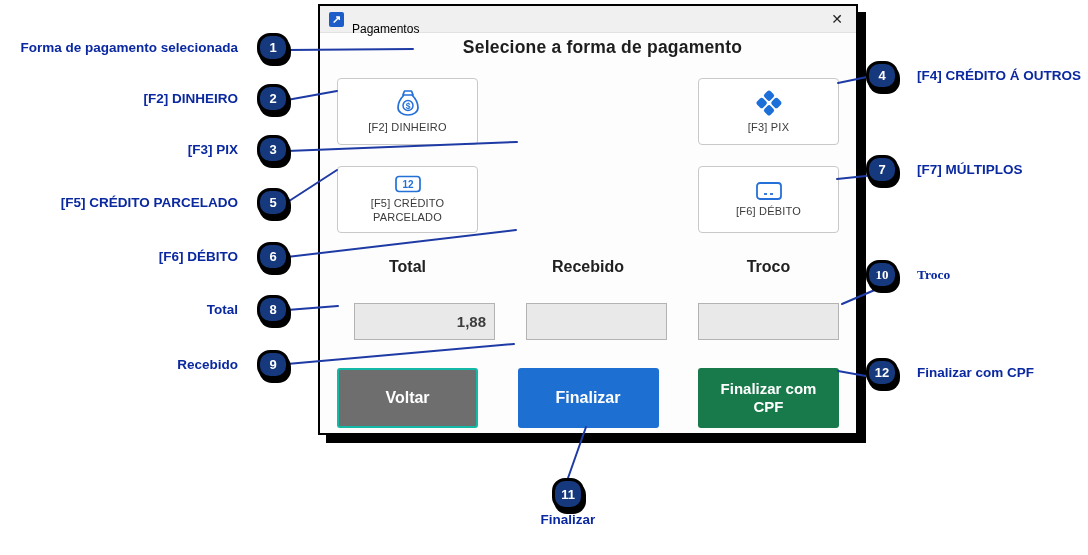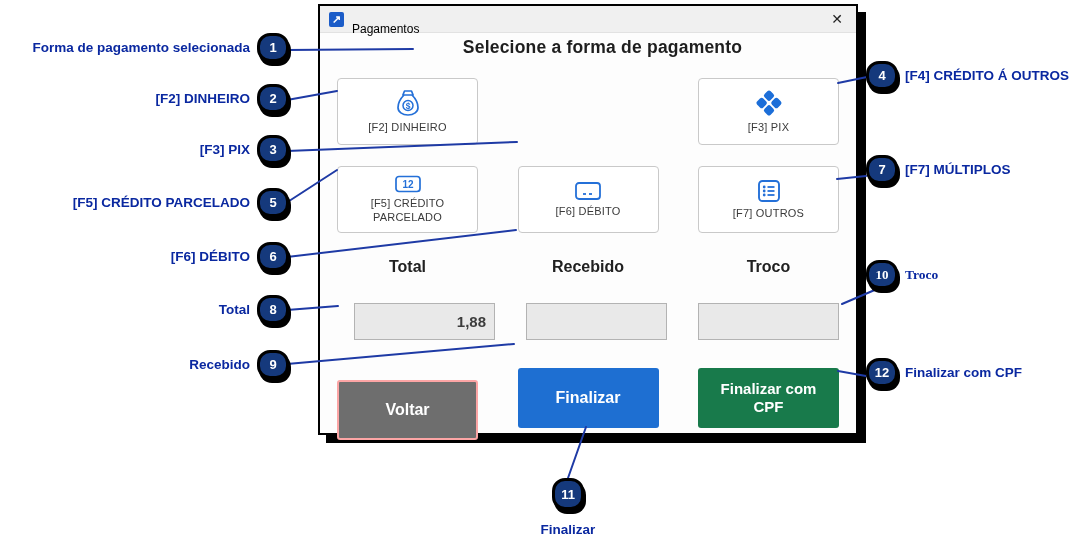--- a/index.html
+++ b/index.html
@@ -51,34 +51,34 @@
     font-size:15px; font-weight:bold; color:#3c3c3c; text-align:right;
     line-height:35px; padding:0 8px;
   }
 
   .action-btn {
     width:141px; height:60px; border:none; border-radius:3px; color:#fff;
     font-weight:bold; font-size:16px; display:flex; align-items:center;
     justify-content:center; text-align:center; cursor:pointer;
     font-family:"Liberation Sans", sans-serif;
   }
-  .btn-voltar { background:#6e6e6e; border:2px solid #fca5a5;margin-top:12px; }
+  .btn-voltar { background:#6e6e6e; border:2px solid #14b8a6; }
   .btn-finalizar { background:#1e6fd2; }
   .btn-cpf { background:#187a4b; font-size:15px; line-height:1.2; padding:0 8px; }
 
   
-  .ann { position:absolute; display:flex; align-items:center; gap:7px; z-index:5; }
+  .ann { position:absolute; display:flex; align-items:center; gap:19px; z-index:5; }
   .ann-label { font-size:13.5px; font-weight:bold; color:#0a28a0; white-space:nowrap; }
   .badge {
     width:32px; height:29px; flex:0 0 32px; background:#15397c; border:3px solid #000;
     border-radius:13px; color:#fff; font-size:13px; font-weight:bold;
     display:flex; align-items:center; justify-content:center;
     box-shadow:2px 4px 0 0 #000;
   }
-  .ann-col { flex-direction:column; gap:12px; }
+  .ann-col { flex-direction:column; gap:2px; }
 
   .connectors { position:absolute; left:0; top:0; z-index:3; pointer-events:none; }
   .connectors path { stroke:#1e3aa5; stroke-width:2; fill:none; stroke-linecap:round; }
 </style>
 </head>
 <body>
 
 <div class="stage">
 
   <svg class="connectors" width="1088" height="555">
@@ -138,32 +138,20 @@
         <span class="lbl">[F5] CRÉDITO PARCELADO</span>
       </div>
       <div class="pay-btn">
         <svg class="pay-icon" width="28" height="20" viewBox="0 0 28 20">
           <rect x="2" y="2" width="24" height="16" rx="3" fill="none" stroke="#2470d8" stroke-width="1.8"></rect>
           <line x1="9" y1="13" x2="12" y2="13" stroke="#2470d8" stroke-width="1.8"></line>
           <line x1="15" y1="13" x2="18" y2="13" stroke="#2470d8" stroke-width="1.8"></line>
         </svg>
         <span class="lbl">[F6] DÉBITO</span>
       </div>
-      <div class="pay-btn">
-        <svg class="pay-icon" width="24" height="24" viewBox="0 0 24 24">
-          <rect x="2" y="2" width="20" height="20" rx="3.5" fill="none" stroke="#2470d8" stroke-width="1.9"></rect>
-          <circle cx="7.2" cy="8" r="1.4" fill="#2470d8"></circle>
-          <circle cx="7.2" cy="12" r="1.4" fill="#2470d8"></circle>
-          <circle cx="7.2" cy="16" r="1.4" fill="#2470d8"></circle>
-          <line x1="10.5" y1="8" x2="17.5" y2="8" stroke="#2470d8" stroke-width="1.8"></line>
-          <line x1="10.5" y1="12" x2="17.5" y2="12" stroke="#2470d8" stroke-width="1.8"></line>
-          <line x1="10.5" y1="16" x2="17.5" y2="16" stroke="#2470d8" stroke-width="1.8"></line>
-        </svg>
-        <span class="lbl">[F7] OUTROS</span>
-      </div>
     </div>
 
     <div class="row row-labels">
       <div class="col-label">Total</div>
       <div class="col-label">Recebido</div>
       <div class="col-label">Troco</div>
     </div>
 
     <div class="row row-fields">
       <div class="field">1,88</div>

